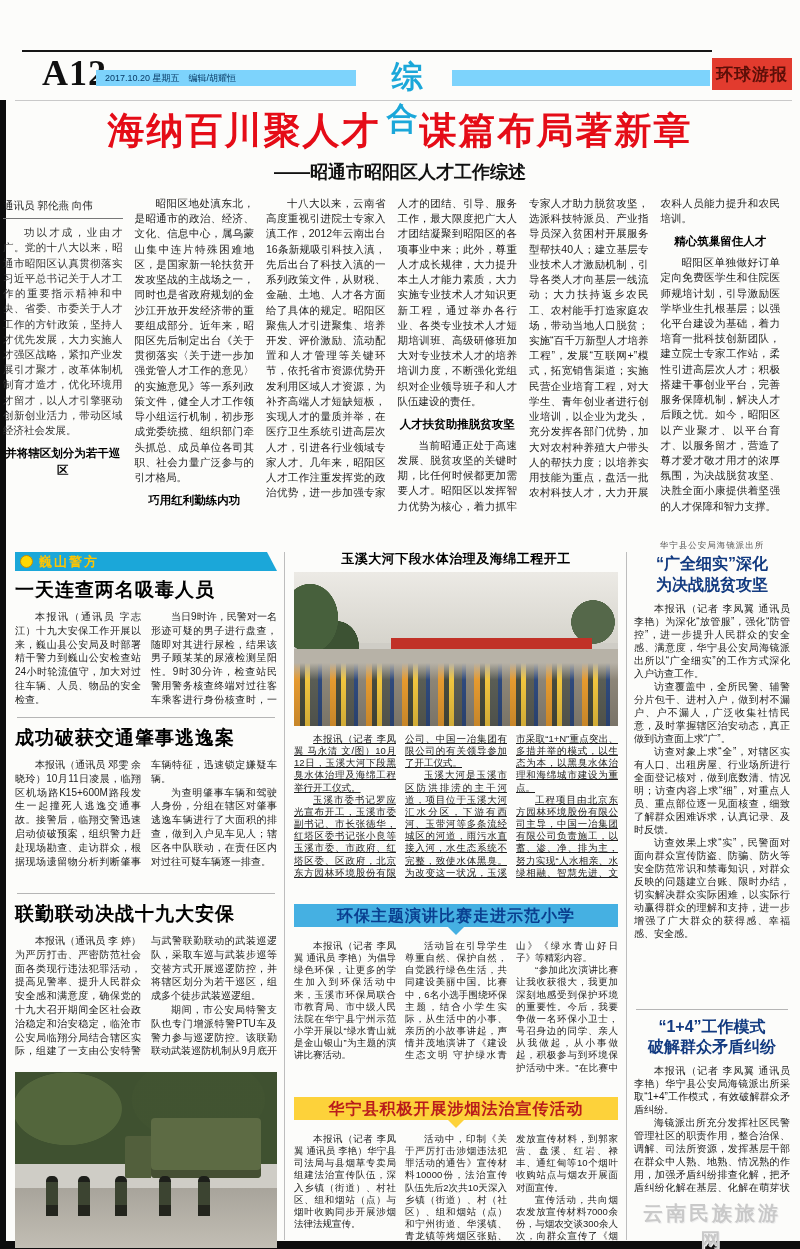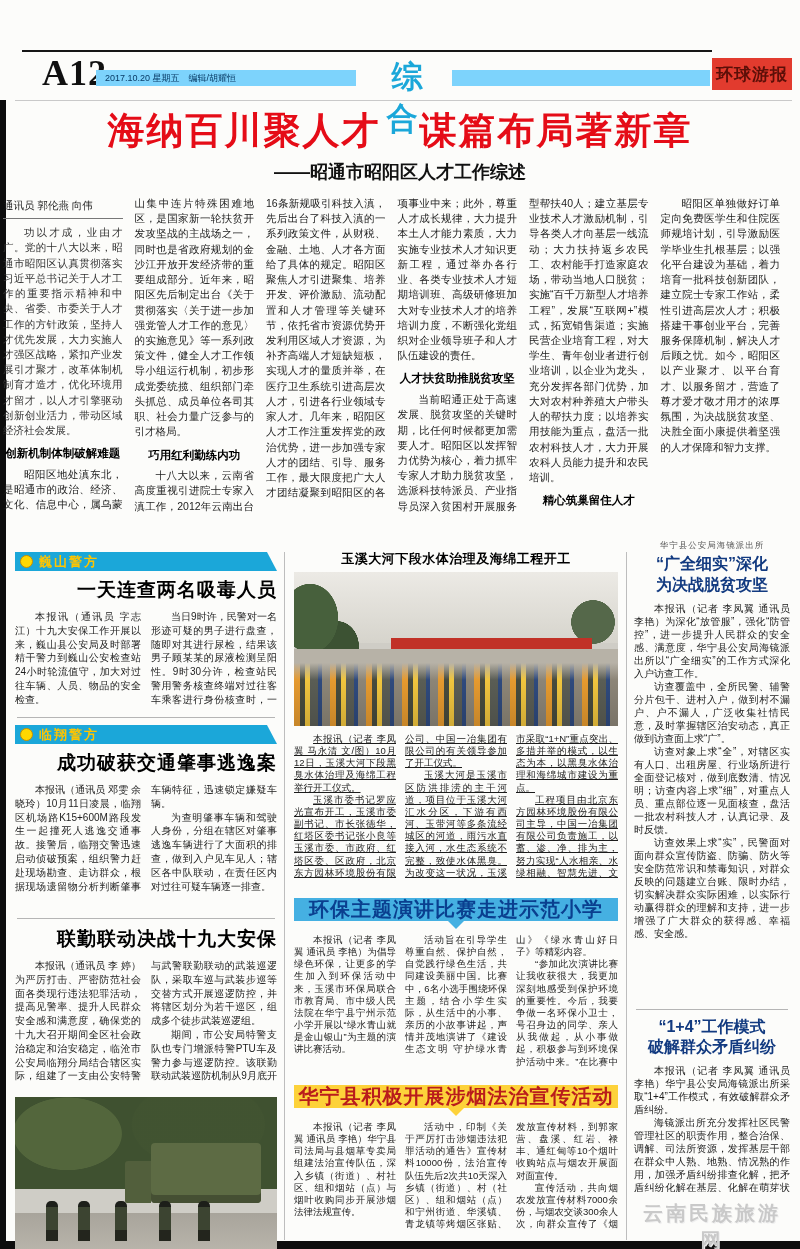--- a/index.html
+++ b/index.html
@@ -39,21 +39,21 @@
   .col-left{position:absolute;left:15px;top:552px;width:262px;}
   .col-mid{position:absolute;left:294px;top:550px;width:324px;}
   .col-right{position:absolute;left:634px;top:540px;width:156px;}
   
   .kicker{position:relative;height:19px;background:#1ba7d9;margin-bottom:6px;
           clip-path:polygon(0 0,calc(100% - 10px) 0,100% 100%,0 100%);}
   .kicker .dot{position:absolute;left:5px;top:3px;width:13px;height:13px;border-radius:50%;
                background:#ffd800;border:1px solid #c79000;box-sizing:border-box;}
   .kicker .klabel{display:block;margin-left:24px;line-height:19px;font-size:13px;font-weight:900;
                   color:#ffc400;letter-spacing:2px;}
-  .sec-head{font-size:19px;font-weight:800;text-align:right;letter-spacing:1px;margin:4px 0 7px;color:#000;}
+  .sec-head{font-size:19px;font-weight:800;text-align:left;letter-spacing:1px;margin:4px 0 7px;color:#000;}
   .body2{column-count:2;column-gap:10px;font-size:10px;line-height:1.38;text-align:justify;overflow:hidden;}
   .body2 p,.body3 p,.rbody p{margin:0;text-indent:2em;}
   .b-weishan{height:100px;} .b-linxiang{height:128px;} .b-lianqin{height:132px;}
   .hline{border:none;border-top:1px solid #b5b5b5;margin:7px 2px;}
   
   .photo{position:relative;overflow:hidden;background:#cfcdc6;}
   .photo-patrol{height:176px;margin-top:6px;}
   .pt-foliage{position:absolute;left:0;top:0;width:100%;height:52%;
      background:radial-gradient(ellipse 90px 60px at 20% 40%,#53663c 60%,transparent 61%),
                 radial-gradient(ellipse 110px 70px at 70% 30%,#46583350 60%,transparent 61%),#3f5130;}
@@ -71,21 +71,21 @@
   .ph-trees-r{position:absolute;right:-10px;top:10%;width:70px;height:45%;
       background:radial-gradient(ellipse 35px 35px at 50% 50%,#55684a 62%,transparent 63%);}
   .ph-banner{position:absolute;left:30%;top:43%;width:62%;height:8%;background:#c13127;}
   .ph-crowd{position:absolute;left:0;bottom:0;width:100%;height:50%;
       background:repeating-linear-gradient(90deg,#e59a2f 0 6px,#474b3e 6px 11px,#f0c53e 11px 16px,#5a5d55 16px 24px,#2f4a7d 24px 28px,#8c8577 28px 36px);}
   .ph-crowd:after{content:"";position:absolute;inset:0;background:linear-gradient(#b7b2a7 0 18%,transparent 40%,#00000022);}
   
   .mid-head{font-size:13px;font-weight:900;text-align:center;letter-spacing:0.5px;margin:0 0 4px;color:#000;}
   .body3{column-count:3;column-gap:9px;font-size:9.5px;line-height:1.28;text-align:justify;overflow:hidden;margin-top:7px;}
   .b-yuxi{height:152px;text-decoration:underline;} .b-huanbao{height:138px;} .b-huaning{height:118px;}
-  .banner{position:relative;height:23px;margin-top:13px;text-align:center;font-size:20px;font-weight:900;
+  .banner{position:relative;height:23px;margin-top:19px;text-align:center;font-size:16px;font-weight:900;
           line-height:23px;letter-spacing:1px;}
   .banner:after{content:"";position:absolute;left:50%;top:23px;margin-left:-8px;border:8px solid transparent;border-bottom:none;}
   .banner.blue{background:#45b0e2;color:#0a3f8f;}
   .banner.blue:after{border-top:8px solid #45b0e2;}
   .banner.yellow{background:#fdd23a;color:#b91c1c;text-align:center;}
   .banner.yellow:after{border-top:8px solid #fdd23a;}
   
   .kicker-small{font-size:8.5px;color:#555;text-align:center;margin-bottom:2px;letter-spacing:1px;}
   .right-head{font-size:16px;font-weight:900;color:#123a80;text-align:center;line-height:1.3;margin:0;}
   .rbody{font-size:10px;line-height:1.3;text-align:justify;overflow:hidden;margin-top:6px;}
@@ -111,21 +111,21 @@
   <div class="masthead">
     <span>环球游报</span>
   </div>
   <div class="header-rule"></div>
 
   <h1 class="main-headline">海纳百川聚人才　谋篇布局著新章</h1>
   <h2 class="main-subtitle">——昭通市昭阳区人才工作综述</h2>
   <div class="main-body">
     <div class="byline">通讯员 郭伦燕 向伟</div>
     <p class="intro">功以才成，业由才广。党的十八大以来，昭通市昭阳区认真贯彻落实习近平总书记关于人才工作的重要指示精神和中央、省委、市委关于人才工作的方针政策，坚持人才优先发展，大力实施人才强区战略，紧扣产业发展引才聚才，改革体制机制育才造才，优化环境用才留才，以人才引擎驱动创新创业活力，带动区域经济社会发展。</p>
-    <div class="subhead">创新机制体制破解难题</div>
+    <div class="subhead">并将辖区划分为若干巡区</div>
     <p>昭阳区地处滇东北，是昭通市的政治、经济、文化、信息中心，属乌蒙山集中连片特殊困难地区，是国家新一轮扶贫开发攻坚战的主战场之一，同时也是省政府规划的金沙江开放开发经济带的重要组成部分。近年来，昭阳区先后制定出台《关于贯彻落实〈关于进一步加强党管人才工作的意见〉的实施意见》等一系列政策文件，健全人才工作领导小组运行机制，初步形成党委统揽、组织部门牵头抓总、成员单位各司其职、社会力量广泛参与的引才格局。</p>
     <div class="subhead">巧用红利勤练内功</div>
     <p>十八大以来，云南省高度重视引进院士专家入滇工作，2012年云南出台16条新规吸引科技入滇，先后出台了科技入滇的一系列政策文件，从财税、金融、土地、人才各方面给了具体的规定。昭阳区聚焦人才引进聚集、培养开发、评价激励、流动配置和人才管理等关键环节，依托省市资源优势开发利用区域人才资源，为补齐高端人才短缺短板，实现人才的量质并举，在医疗卫生系统引进高层次人才，引进各行业领域专家人才。几年来，昭阳区人才工作注重发挥党的政治优势，进一步加强专家人才的团结、引导、服务工作，最大限度把广大人才团结凝聚到昭阳区的各项事业中来；此外，尊重人才成长规律，大力提升本土人才能力素质，大力实施专业技术人才知识更新工程，通过举办各行业、各类专业技术人才短期培训班、高级研修班加大对专业技术人才的培养培训力度，不断强化党组织对企业领导班子和人才队伍建设的责任。</p>
     <div class="subhead">人才扶贫助推脱贫攻坚</div>
     <p>当前昭通正处于高速发展、脱贫攻坚的关键时期，比任何时候都更加需要人才。昭阳区以发挥智力优势为核心，着力抓牢专家人才助力脱贫攻坚，选派科技特派员、产业指导员深入贫困村开展服务型帮扶40人；建立基层专业技术人才激励机制，引导各类人才向基层一线流动；大力扶持返乡农民工、农村能手打造家庭农场，带动当地人口脱贫；实施“百千万新型人才培养工程”，发展“互联网+”模式，拓宽销售渠道；实施民营企业培育工程，对大学生、青年创业者进行创业培训，以企业为龙头，充分发挥各部门优势，加大对农村种养殖大户带头人的帮扶力度；以培养实用技能为重点，盘活一批农村科技人才，大力开展农科人员能力提升和农民培训。</p>
     <div class="subhead">精心筑巢留住人才</div>
     <p>昭阳区单独做好订单定向免费医学生和住院医师规培计划，引导激励医学毕业生扎根基层；以强化平台建设为基础，着力培育一批科技创新团队，建立院士专家工作站，柔性引进高层次人才；积极搭建干事创业平台，完善服务保障机制，解决人才后顾之忧。如今，昭阳区以产业聚才、以平台育才、以服务留才，营造了尊才爱才敬才用才的浓厚氛围，为决战脱贫攻坚、决胜全面小康提供着坚强的人才保障和智力支撑。</p>
   </div>
 
   <div class="vrule v1"></div>
@@ -136,24 +136,20 @@
       <span class="dot"></span>
       <span class="klabel">巍山警方</span>
     </div>
     <h2 class="sec-head">一天连查两名吸毒人员</h2>
     <div class="body2 b-weishan">
       <p>本报讯（通讯员 字志江）十九大安保工作开展以来，巍山县公安局及时部署精干警力到巍山公安检查站24小时轮流值守，加大对过往车辆、人员、物品的安全检查。</p>
       <p>当日9时许，民警对一名形迹可疑的男子进行盘查，随即对其进行尿检，结果该男子顾某某的尿液检测呈阳性。9时30分许，检查站民警用警务核查终端对过往客车乘客进行身份核查时，一名杜姓乘客身份显示为吸毒人员。</p>
 
     </div>
     <hr class="hline">
-    <div class="kicker">
-      <span class="dot"></span>
-      <span class="klabel">临翔警方</span>
-    </div>
     <h2 class="sec-head">成功破获交通肇事逃逸案</h2>
     <div class="body2 b-linxiang">
       <p>本报讯（通讯员 邓雯 余晓玲）10月11日凌晨，临翔区机场路K15+600M路段发生一起撞死人逃逸交通事故。接警后，临翔交警迅速启动侦破预案，组织警力赶赴现场勘查、走访群众，根据现场遗留物分析判断肇事车辆特征，迅速锁定嫌疑车辆。</p>
       <p>为查明肇事车辆和驾驶人身份，分组在辖区对肇事逃逸车辆进行了大面积的排查，做到入户见车见人；辖区各中队联动，在责任区内对过往可疑车辆逐一排查。</p>
 
     </div>
     <hr class="hline">
     <h2 class="sec-head">联勤联动决战十九大安保</h2>
     <div class="body2 b-lianqin">
       <p>本报讯（通讯员 李 婷）为严厉打击、严密防范社会面各类现行违法犯罪活动，提高见警率、提升人民群众安全感和满意度，确保党的十九大召开期间全区社会政治稳定和治安稳定，临沧市公安局临翔分局结合辖区实际，组建了一支由公安特警与武警联勤联动的武装巡逻队，采取车巡与武装步巡等交替方式开展巡逻防控，并将辖区划分为若干巡区，组成多个徒步武装巡逻组。</p>
@@ -204,21 +200,21 @@
 
   <div class="col-right">
     <div class="kicker-small">华宁县公安局海镜派出所</div>
     <h2 class="right-head">
       <span style="display:block">“广全细实”深化</span>
       <span style="display:block">为决战脱贫攻坚</span>
     </h2>
     <div class="rbody rb1">
       <p>本报讯（记者 李凤翼 通讯员 李艳）为深化“放管服”，强化“防管控”，进一步提升人民群众的安全感、满意度，华宁县公安局海镜派出所以“广全细实”的工作方式深化入户访查工作。</p>
       <p>访查覆盖中，全所民警、辅警分片包干、进村入户，做到村不漏户、户不漏人，广泛收集社情民意，及时掌握辖区治安动态，真正做到访查面上求“广”。</p>
-      <p>访查对象上求“全”，对辖区实有人口、出租房屋、行业场所进行全面登记核对，做到底数清、情况明；访查内容上求“细”，对重点人员、重点部位逐一见面核查，盘活一批农村科技人才，认真记录、及时反馈。</p>
+      <p>访查对象上求“全”，对辖区实有人口、出租房屋、行业场所进行全面登记核对，做到底数清、情况明；访查内容上求“细”，对重点人员、重点部位逐一见面核查，细致了解群众困难诉求，认真记录、及时反馈。</p>
       <p>访查效果上求“实”，民警面对面向群众宣传防盗、防骗、防火等安全防范常识和禁毒知识，对群众反映的问题建立台账、限时办结，切实解决群众实际困难，以实际行动赢得群众的理解和支持，进一步增强了广大群众的获得感、幸福感、安全感。</p>
     </div>
     <hr class="hline">
     <h2 class="right-head">
       <span style="display:block">“1+4”工作模式</span>
       <span style="display:block">破解群众矛盾纠纷</span>
     </h2>
     <div class="rbody rb2">
       <p>本报讯（记者 李凤翼 通讯员 李艳）华宁县公安局海镜派出所采取“1+4”工作模式，有效破解群众矛盾纠纷。</p>
       <p>海镜派出所充分发挥社区民警管理社区的职责作用，整合治保、调解、司法所资源，发挥基层干部在群众中人熟、地熟、情况熟的作用，加强矛盾纠纷排查化解，把矛盾纠纷化解在基层、化解在萌芽状态，维护平安海镜、和谐海镜建设。</p>

